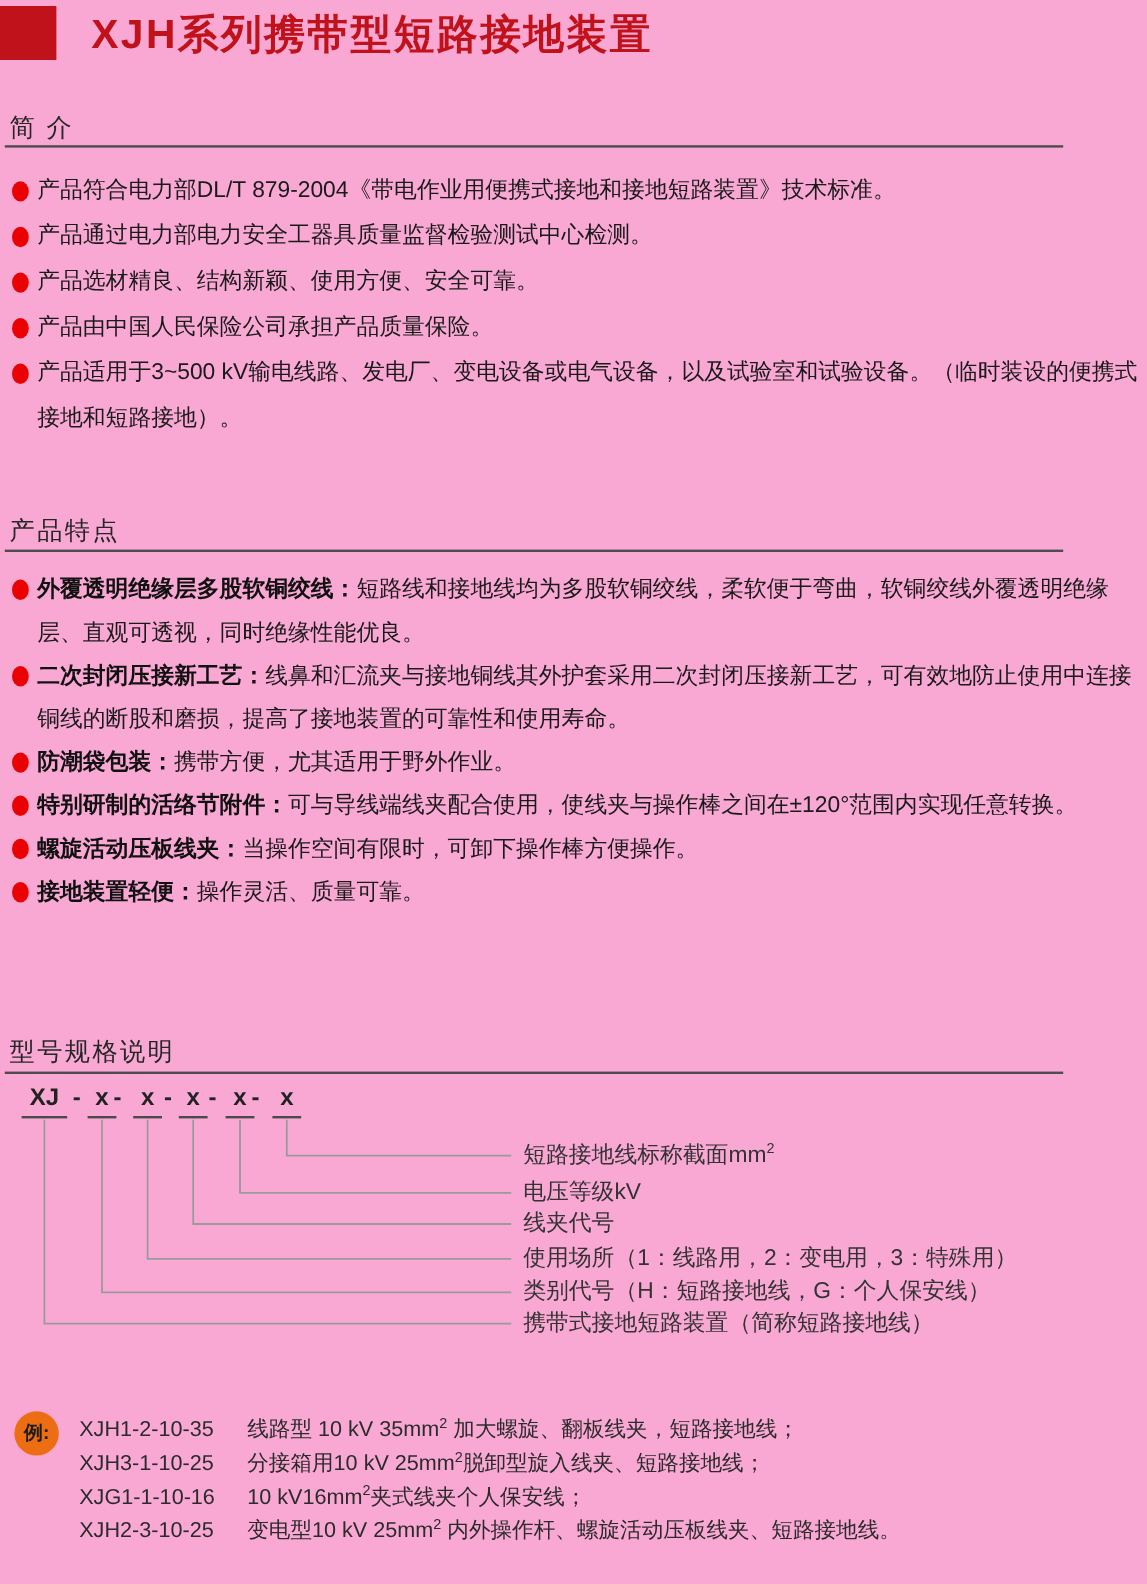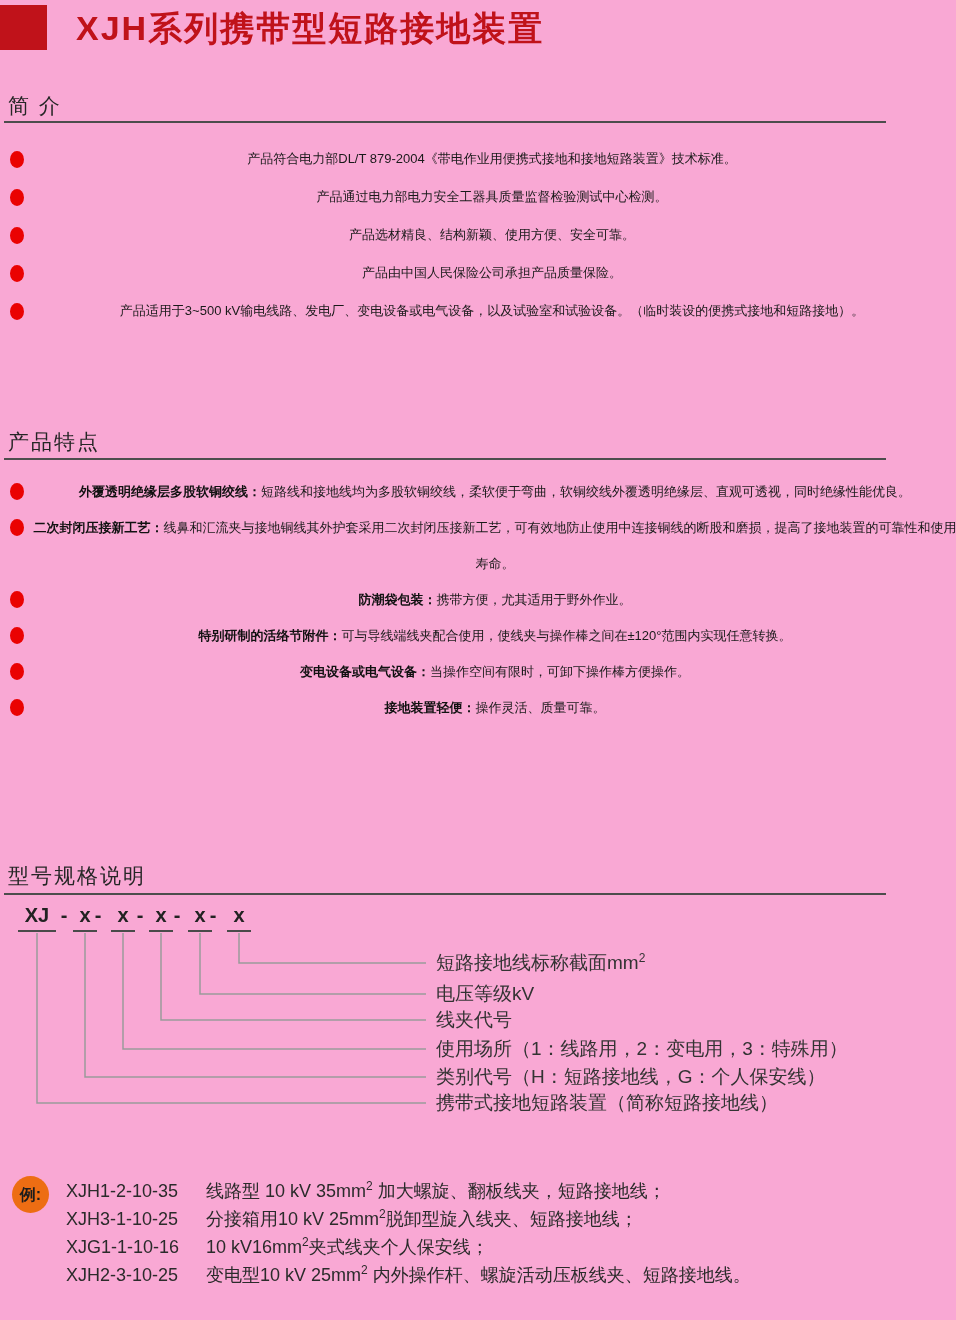--- a/index.html
+++ b/index.html
@@ -11,21 +11,21 @@
   .red-square{position:absolute;left:0;top:5px;width:47px;height:45px;background:#C0121A;}
   .page-title{
     position:absolute;left:76px;top:6px;margin:0;
     font-size:34px;font-weight:bold;color:#C0121A;letter-spacing:2px;
   }
   .sec-heading{
     position:absolute;left:8px;font-size:21px;font-weight:normal;color:#262626;letter-spacing:2px;
   }
   .divider{position:absolute;left:4px;width:882px;height:2px;background:#4d4d4d;}
   .bullet-list{position:absolute;left:10px;margin:0;padding:0;list-style:none;}
-  .bullet-list li{position:relative;padding-left:21px;font-size:13px;text-align:center;}
+  .bullet-list li{position:relative;padding-left:21px;font-size:19px;}
   .intro-list li{line-height:38px;width:922px;}
   .feature-list li{line-height:36px;width:928px;}
   .dot{position:absolute;left:0;width:14px;height:17px;border-radius:50%;background:#EA0202;}
   .intro-list .dot{top:11px;}
   .feature-list .dot{top:9px;}
   .feature-list b{color:#111111;}
   
   .diagram{position:absolute;left:0;top:900px;width:956px;height:240px;}
   .seg{
     position:absolute;top:2px;height:28px;line-height:26px;font-size:20px;font-weight:bold;
@@ -72,21 +72,21 @@
   </ul>
 
   <div class="sec-heading" style="top:428px">产品特点</div>
   <div class="divider" style="top:458px"></div>
 
   <ul class="bullet-list feature-list" style="top:474px">
     <li><span class="dot"></span><b>外覆透明绝缘层多股软铜绞线：</b><span>短路线和接地线均为多股软铜绞线，柔软便于弯曲，软铜绞线外覆透明绝缘层、直观可透视，同时绝缘性能优良。</span></li>
     <li><span class="dot"></span><b>二次封闭压接新工艺：</b><span>线鼻和汇流夹与接地铜线其外护套采用二次封闭压接新工艺，可有效地防止使用中连接铜线的断股和磨损，提高了接地装置的可靠性和使用寿命。</span></li>
     <li><span class="dot"></span><b>防潮袋包装：</b><span>携带方便，尤其适用于野外作业。</span></li>
     <li><span class="dot"></span><b>特别研制的活络节附件：</b><span>可与导线端线夹配合使用，使线夹与操作棒之间在±120°范围内实现任意转换。</span></li>
-    <li><span class="dot"></span><b>变电设备或电气设备：</b><span>当操作空间有限时，可卸下操作棒方便操作。</span></li>
+    <li><span class="dot"></span><b>螺旋活动压板线夹：</b><span>当操作空间有限时，可卸下操作棒方便操作。</span></li>
     <li><span class="dot"></span><b>接地装置轻便：</b><span>操作灵活、质量可靠。</span></li>
   </ul>
 
   <div class="sec-heading" style="top:862px">型号规格说明</div>
   <div class="divider" style="top:893px"></div>
 
   <div class="diagram">
 
     <span class="seg" style="left:18px;width:38px">XJ</span>
     <span class="mdash" style="left:58px">-</span>

